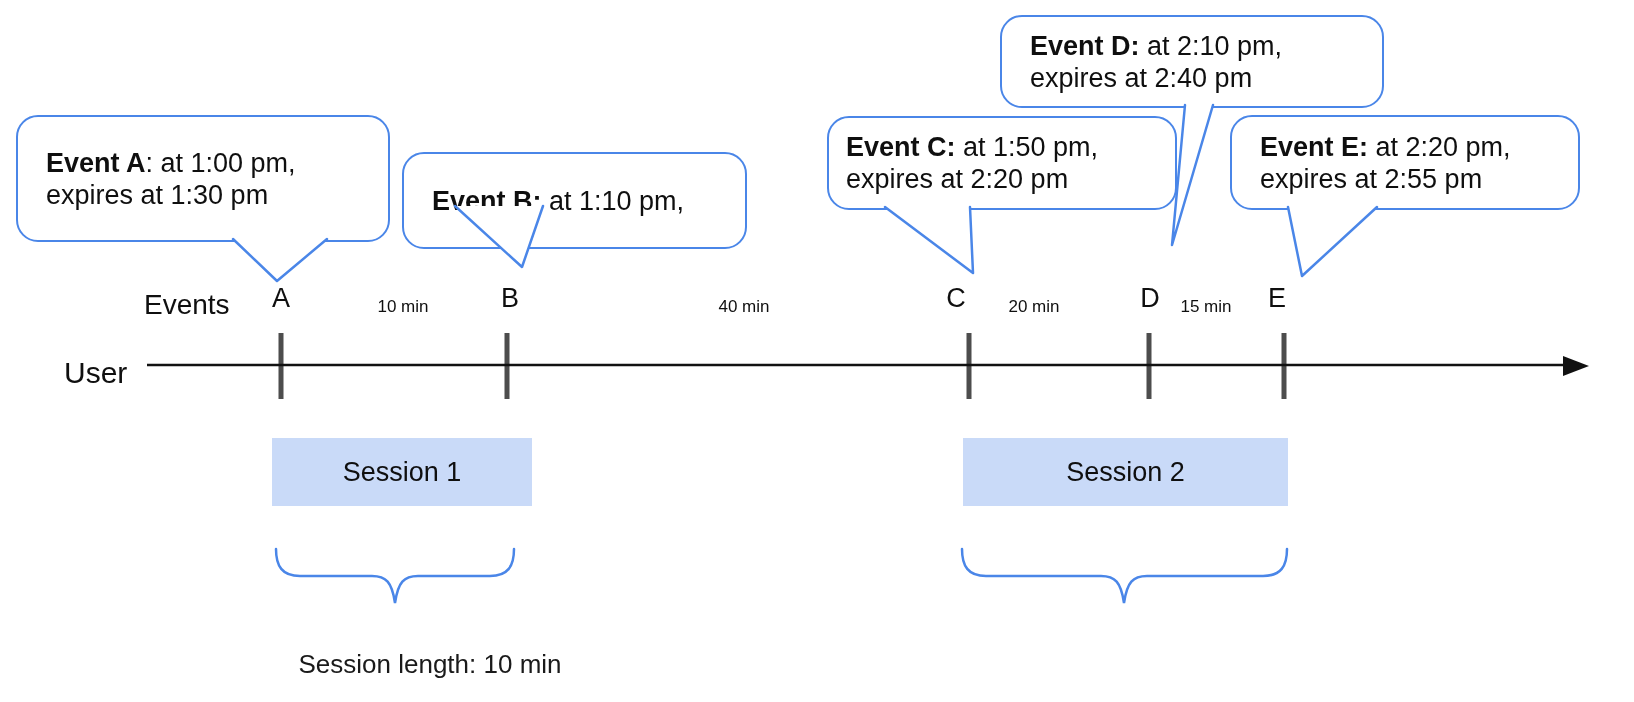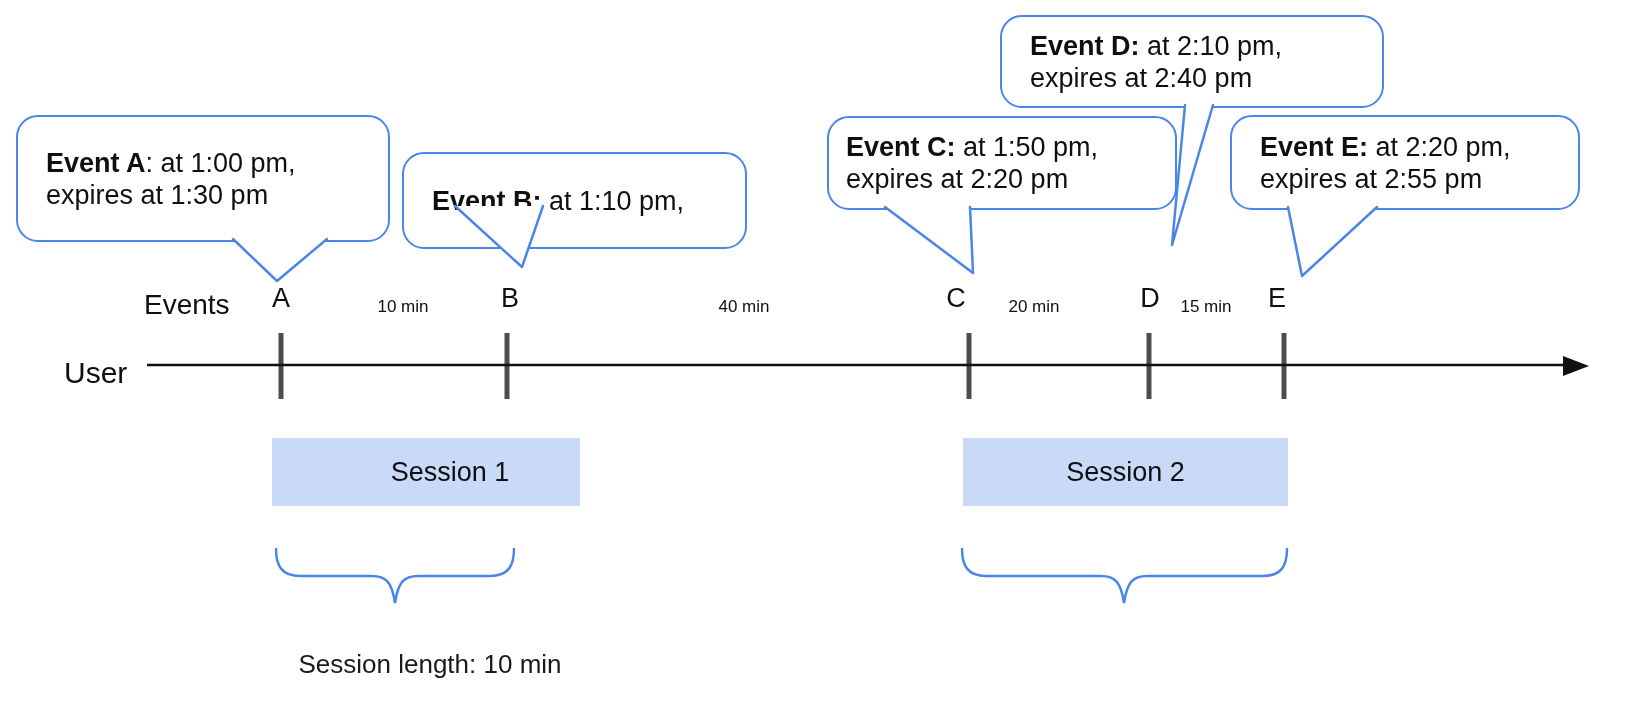--- a/index.html
+++ b/index.html
@@ -36,21 +36,21 @@
   .label{position:absolute;z-index:3;white-space:nowrap;}
   .events-label{left:144px;top:289px;font-size:28px;}
   .user-label{left:64px;top:356px;font-size:30px;}
   .tick-letter{font-size:27px;top:283px;transform:translateX(-50%);}
   .gap-label{font-size:17px;top:297px;transform:translateX(-50%);}
   
   .session-box{
     position:absolute;top:438px;height:68px;background:var(--session-fill);
     display:flex;align-items:center;justify-content:center;font-size:27px;z-index:1;
   }
-  .session-1-box{left:272px;width:260px;padding-left:48px;}
+  .session-1-box{left:272px;width:260px;}
   .session-2-box{left:963px;width:325px;}
   .session-length{top:649px;font-size:26px;transform:translateX(-50%);color:#1a1a1a;margin-left:36px;}
 </style>
 </head>
 <body>
 
 <div class="canvas">
 
   <div class="bubble bubble-a">
     <div><span class="b">Event A</span><span>: at 1:00 pm,</span><br>

